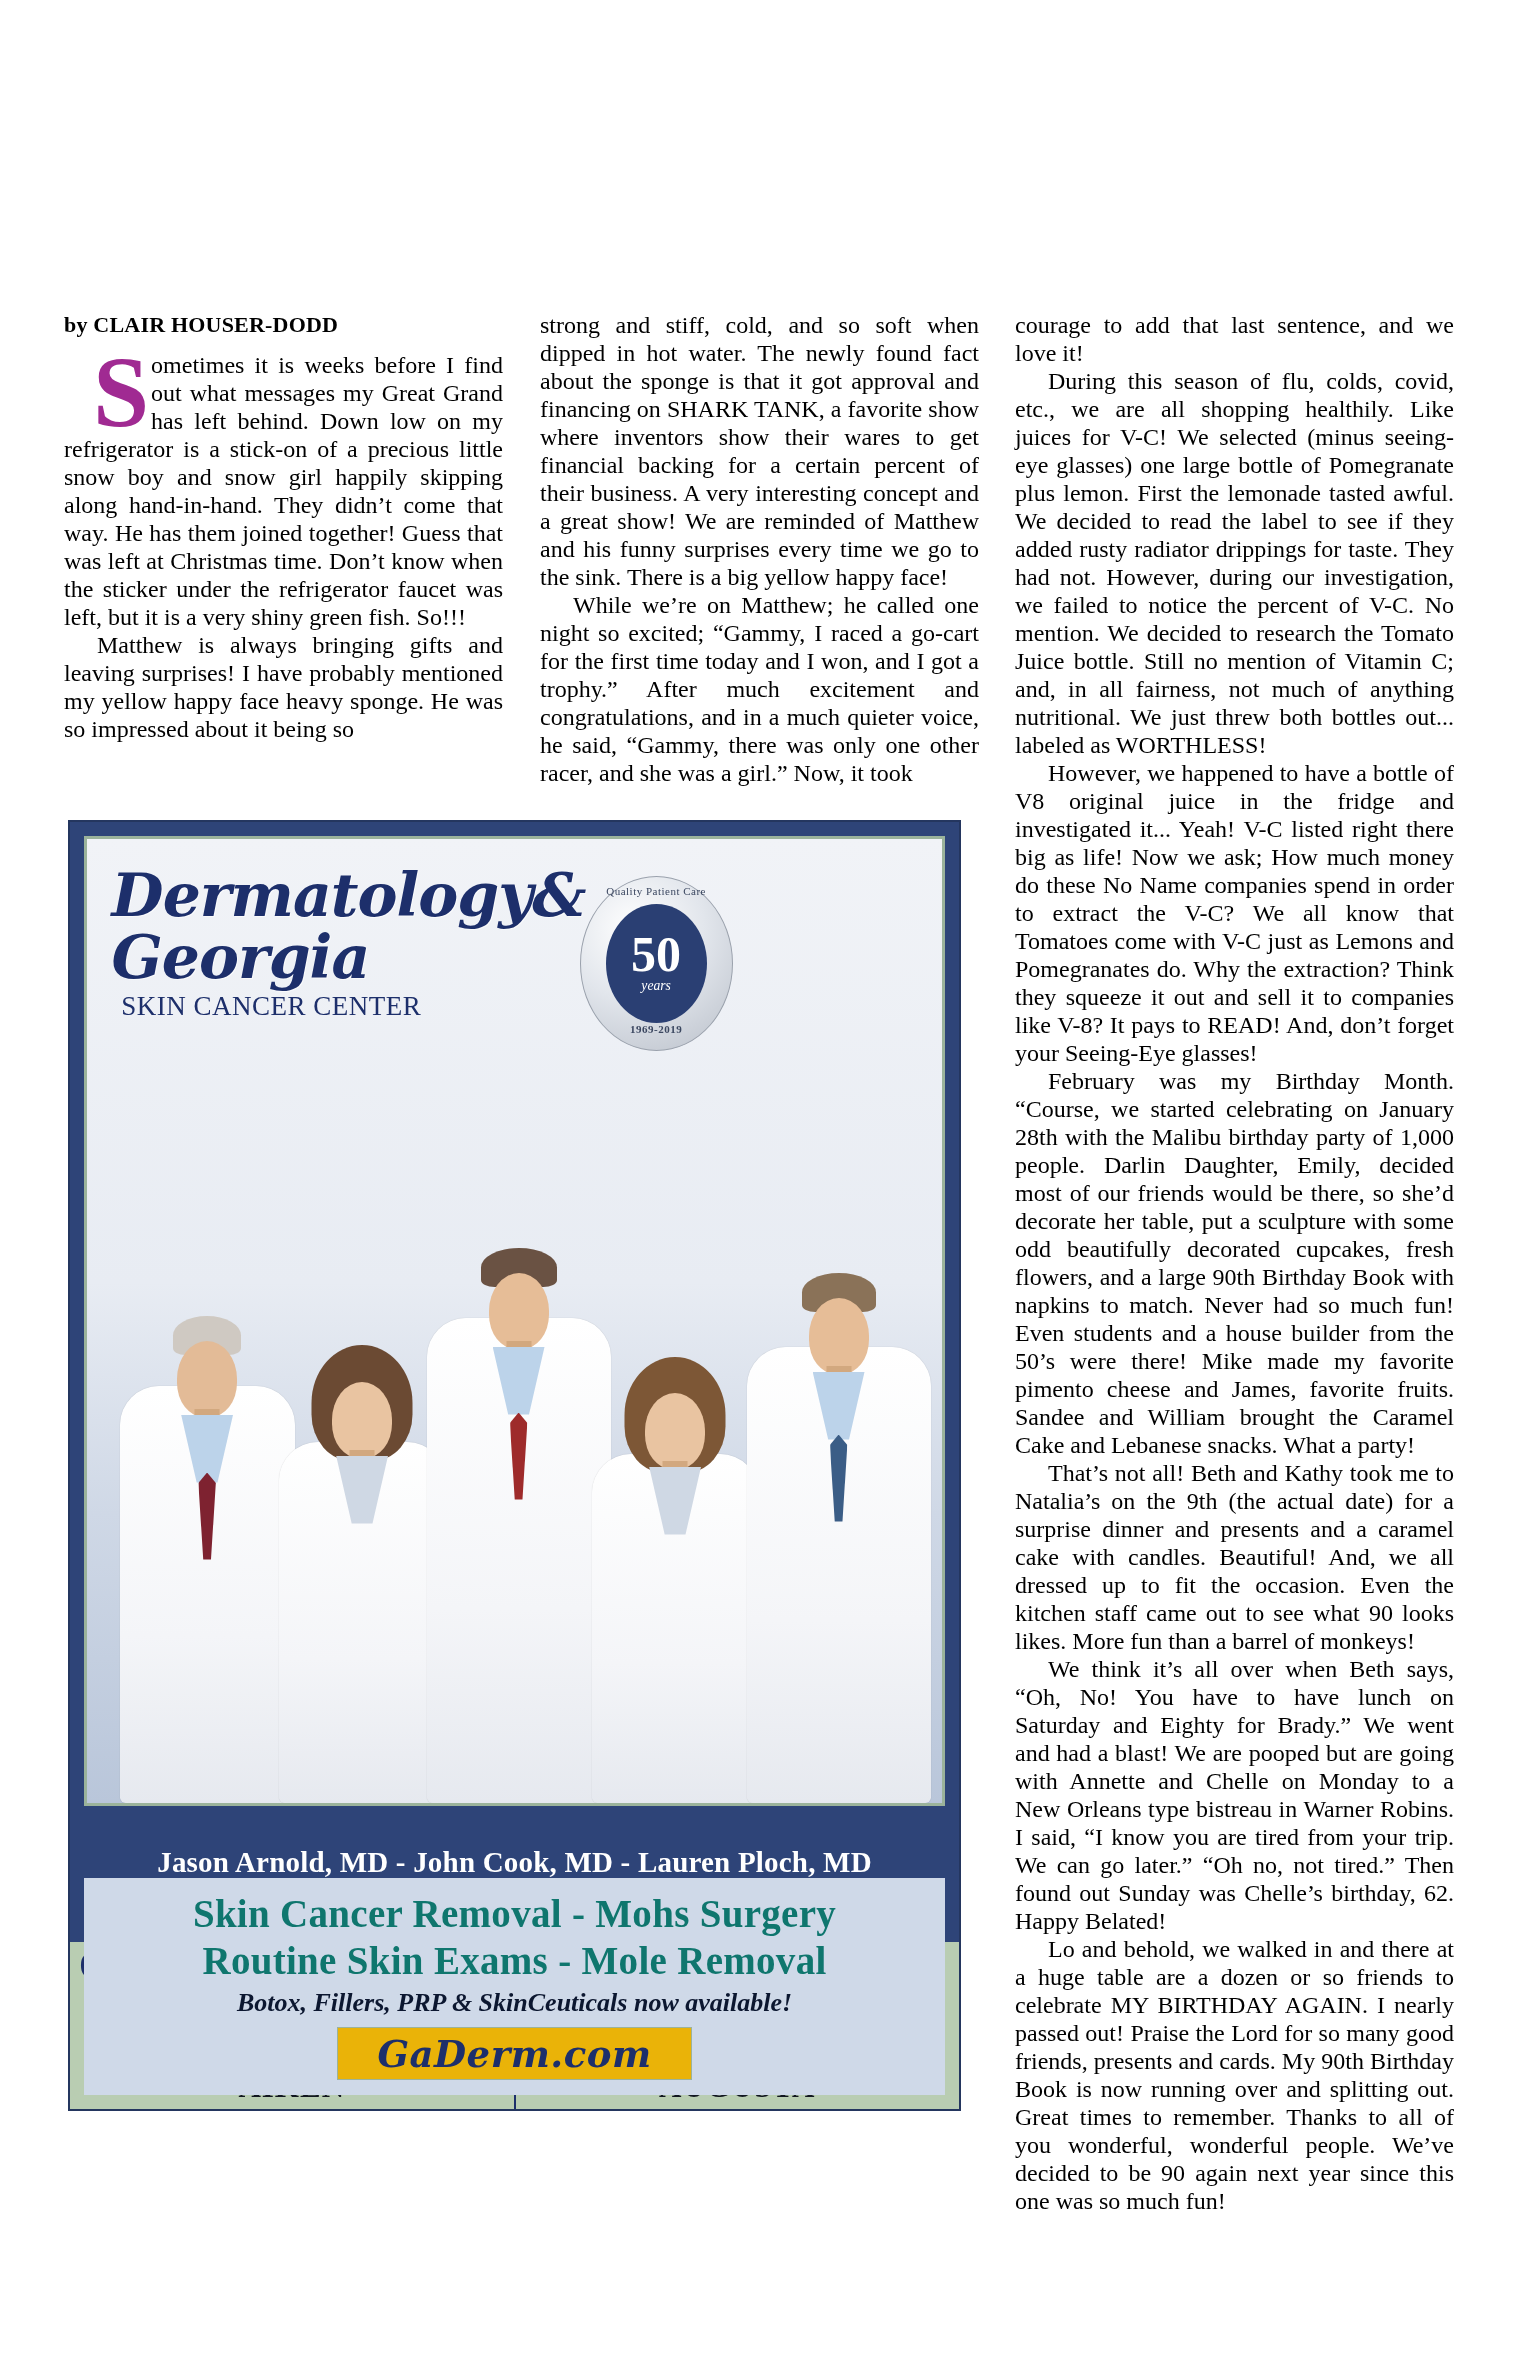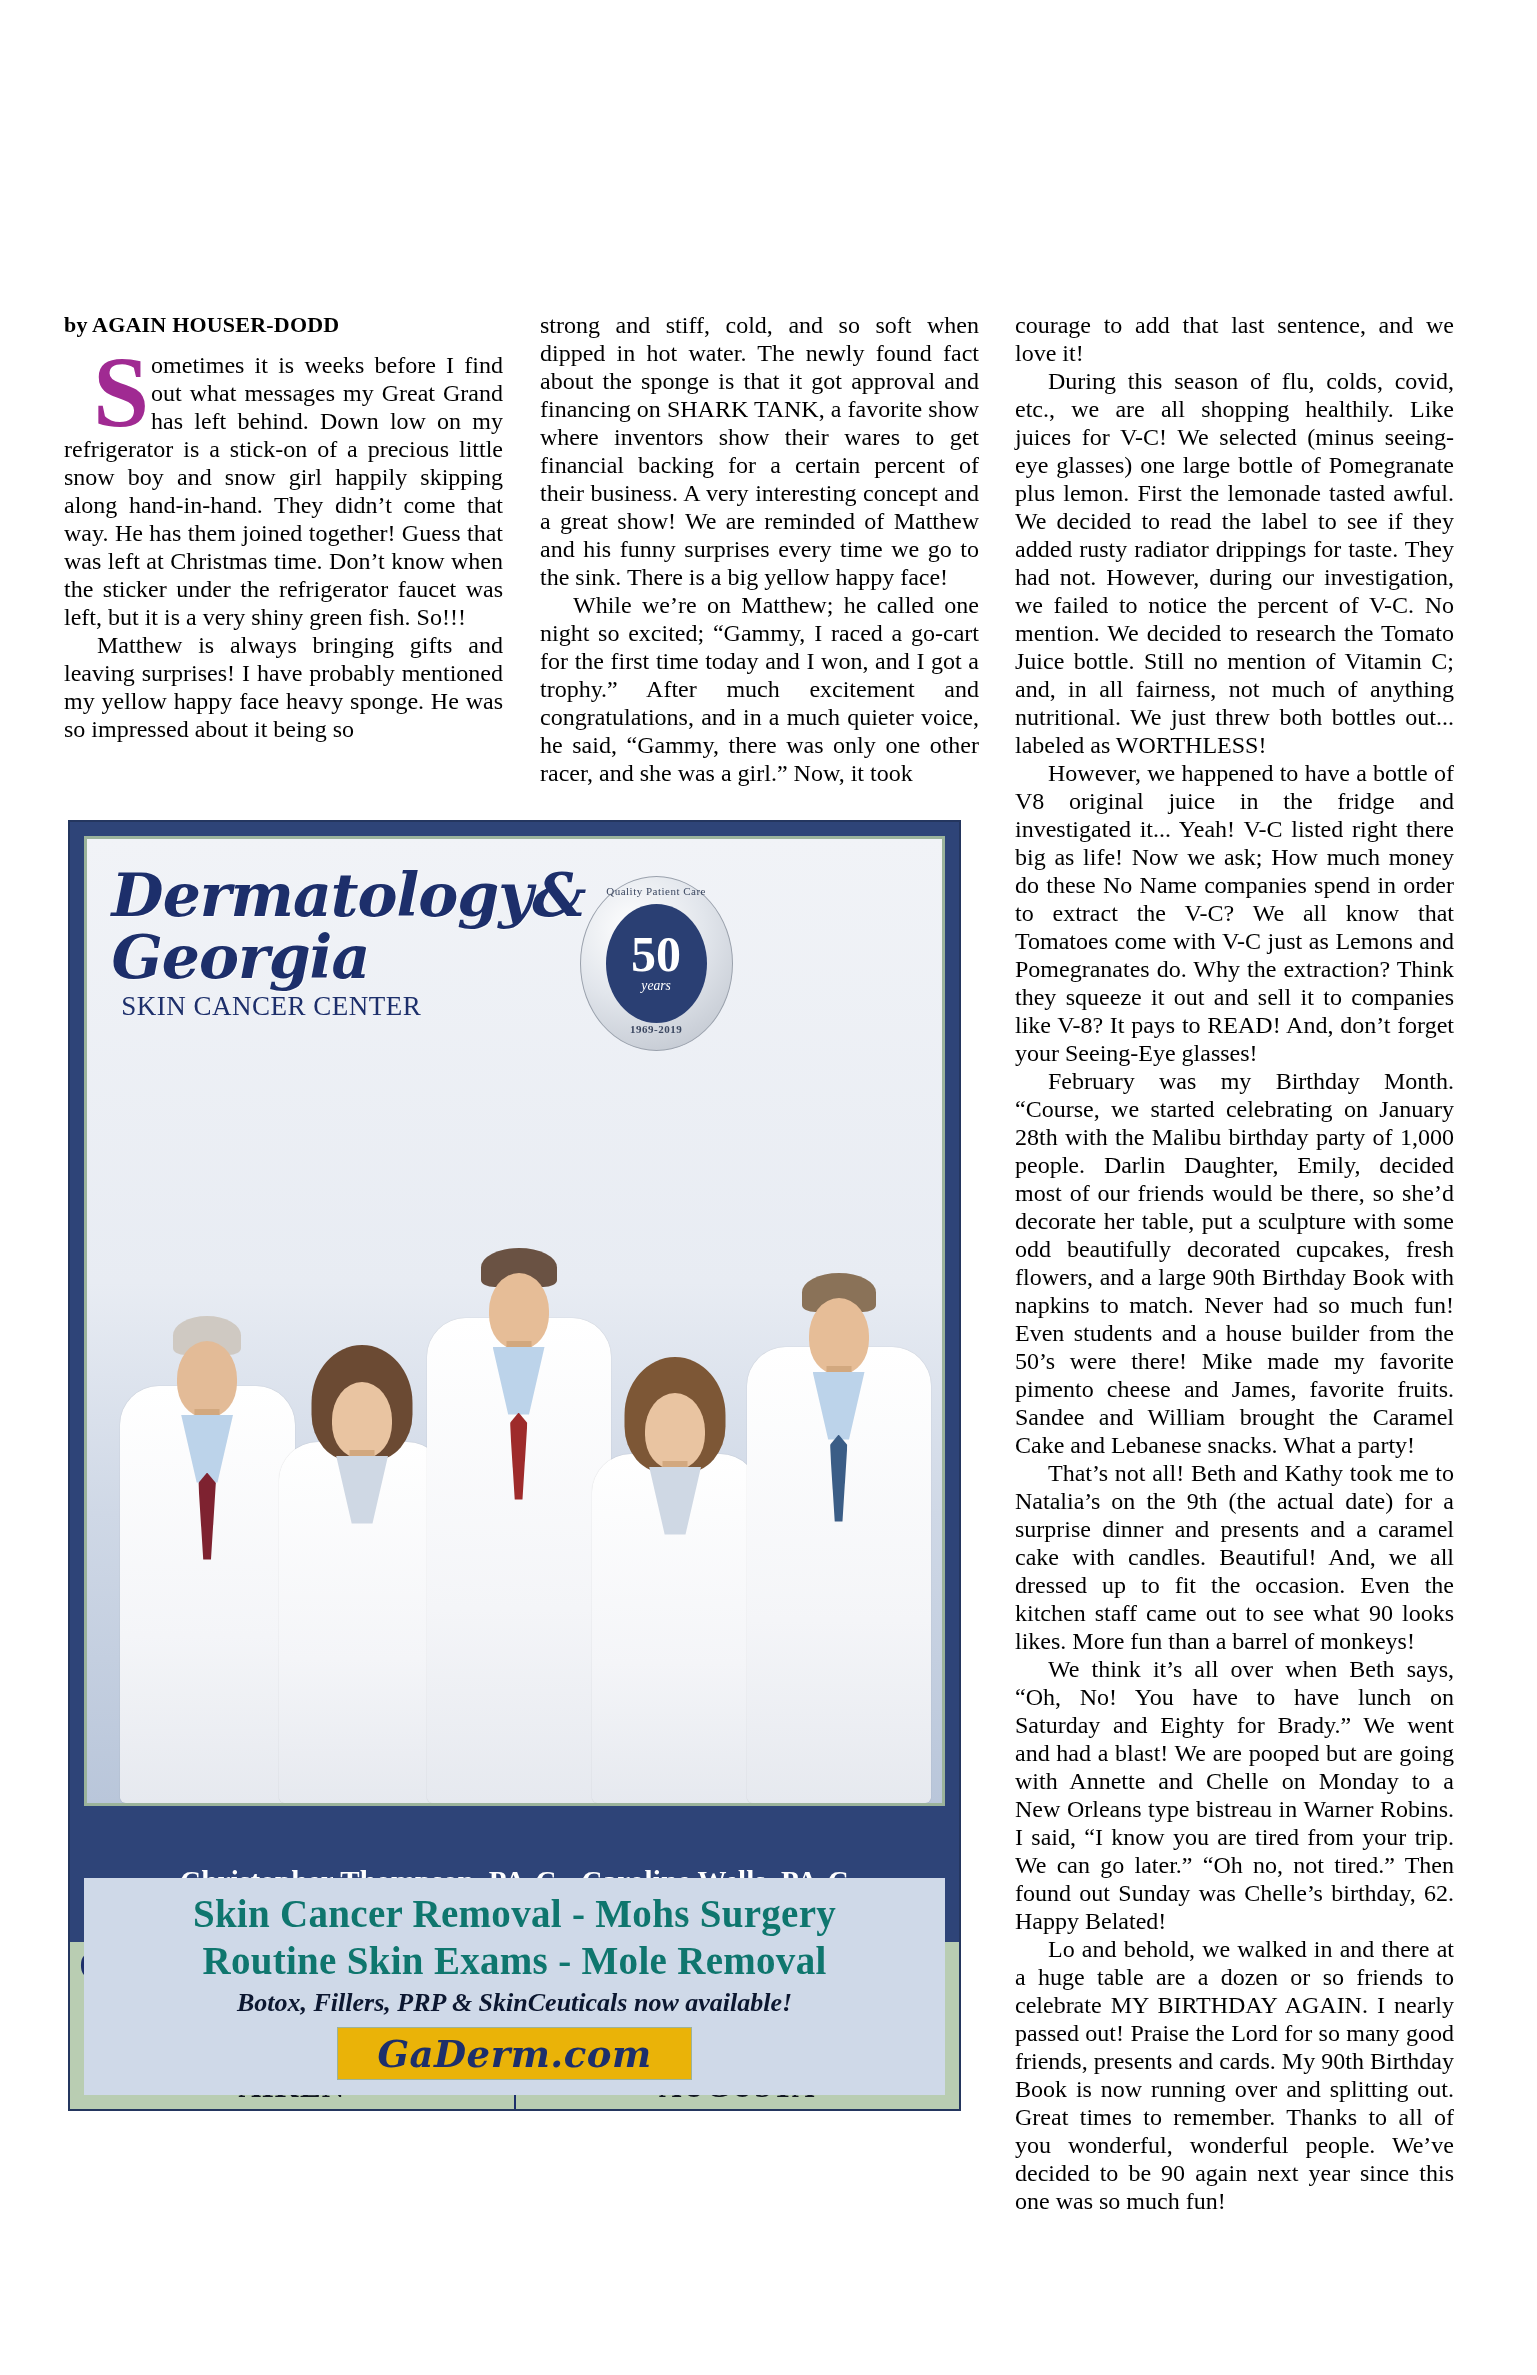--- a/index.html
+++ b/index.html
@@ -399,21 +399,21 @@
     white-space: nowrap;
   }
 </style>
 </head>
 <body>
 
 <div class="page">
 
 
   <div class="col" id="col1">
-    <div class="byline">by AGAIN HOUSER-DODD</div>
+    <div class="byline">by CLAIR HOUSER-DODD</div>
     <p class="dropcap-para"><span class="dropcap">S</span><span>ometimes it is weeks before I find out what messages my Great Grand has left behind. Down low on my refrigerator is a stick-on of a precious little snow boy and snow girl happily skipping along hand-in-hand. They didn’t come that way. He has them joined together! Guess that was left at Christmas time. Don’t know when the sticker under the refrigerator faucet was left, but it is a very shiny green fish. So!!!</span></p>
     <p>Matthew is always bringing gifts and leaving surprises! I have probably mentioned my yellow happy face heavy sponge. He was so impressed about it being so</p>
   </div>
 
   <div class="col" id="col2">
     <p class="noindent">strong and stiff, cold, and so soft when dipped in hot water. The newly found fact about the sponge is that it got approval and financing on SHARK TANK, a favorite show where inventors show their wares to get financial backing for a certain percent of their business. A very interesting concept and a great show! We are reminded of Matthew and his funny surprises every time we go to the sink. There is a big yellow happy face!</p>
     <p>While we’re on Matthew; he called one night so excited; “Gammy, I raced a go-cart for the first time today and I won, and I got a trophy.” After much excitement and congratulations, and in a much quieter voice, he said, “Gammy, there was only one other racer, and she was a girl.” Now, it took</p>
   </div>
 
   <div class="col" id="col3">
@@ -489,20 +489,21 @@
         <div class="seal-inner">
           <div class="seal-50">50</div>
           <div class="seal-years">years</div>
         </div>
         <div class="seal-bottom-text">1969-2019</div>
       </div>
 
     </div>
 
     <div class="ad-names">
+      <div class="line">Jason Arnold, MD - John Cook, MD - Lauren Ploch, MD</div>
       <div class="line">Christopher Thompson, PA-C - Caroline Wells, PA-C</div>
     </div>
 
     <div class="ad-phones">
       <div class="phone-block">
         <div class="area">(803)</div>
         <div class="phone-num">644-8900</div>
         <div class="addr">2110 Woodside Exec.Ct</div>
         <div class="city">AIKEN</div>
       </div>

